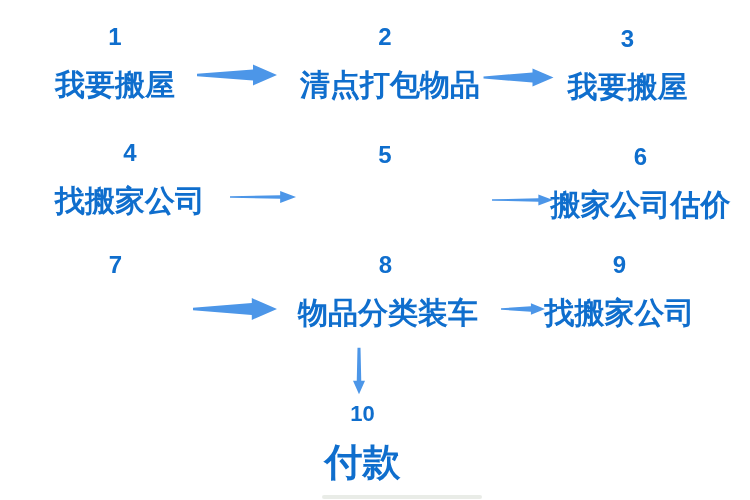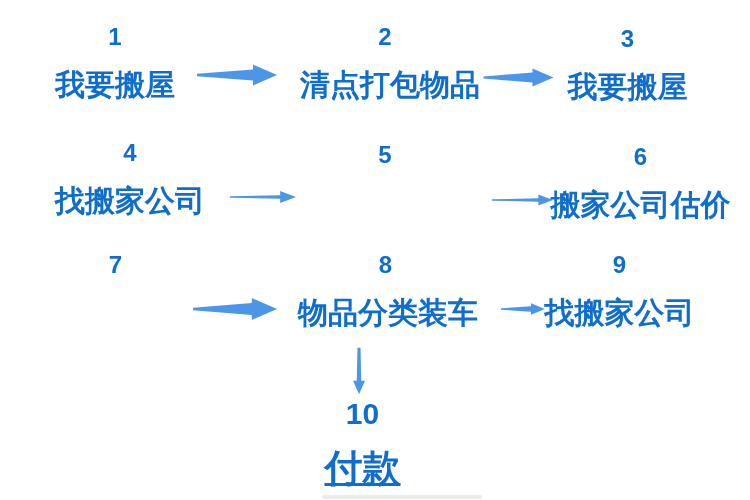--- a/index.html
+++ b/index.html
@@ -4,22 +4,22 @@
 <style>
   :root { --text-blue:#0f6ecd; --arrow-blue:#4c96e8; --bg:#ffffff; }
   html,body { margin:0; padding:0; background:#fff; }
   .canvas {
     position:relative; width:750px; height:500px; background:var(--bg);
     overflow:hidden; font-family:"Liberation Sans","DejaVu Sans",sans-serif;
   }
   .step { position:absolute; text-align:center; color:var(--text-blue); font-weight:bold; }
   .step .num   { font-size:24px; line-height:26px; }
   .step .label { font-size:30px; line-height:30px; margin-top:20px; white-space:nowrap; }
-  .step.final .num   { font-size:30px; line-height:28px; }
-  .step.final .label { font-size:38px; line-height:44px; margin-top:18px;text-decoration:underline; }
+  .step.final .num   { font-size:22px; line-height:28px; }
+  .step.final .label { font-size:38px; line-height:44px; margin-top:12px; }
   .arrow { position:absolute; display:block; }
   .arrow polygon { fill:var(--arrow-blue); }
   .crop-artifact { position:absolute; left:322px; top:495px; width:160px; height:4px;
     background:#e7eae4; border-radius:2px; opacity:.9; }
 </style>
 </head>
 <body>
 
 <div class="canvas">
 

